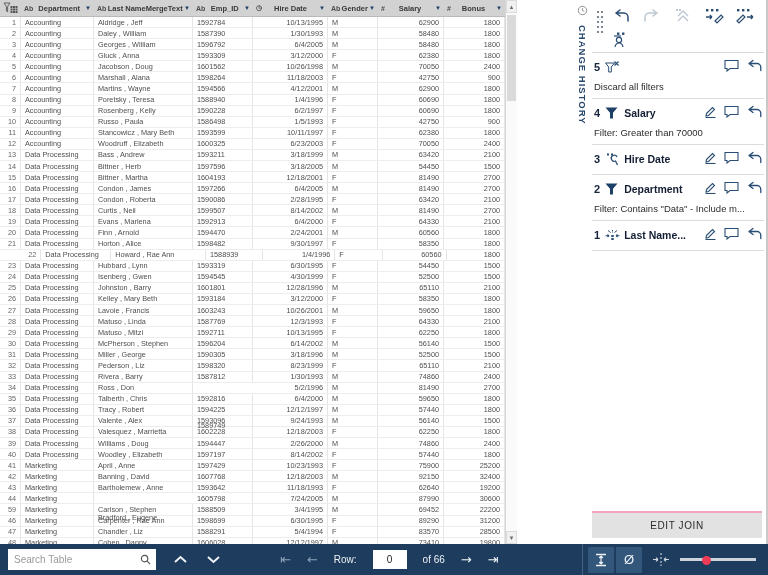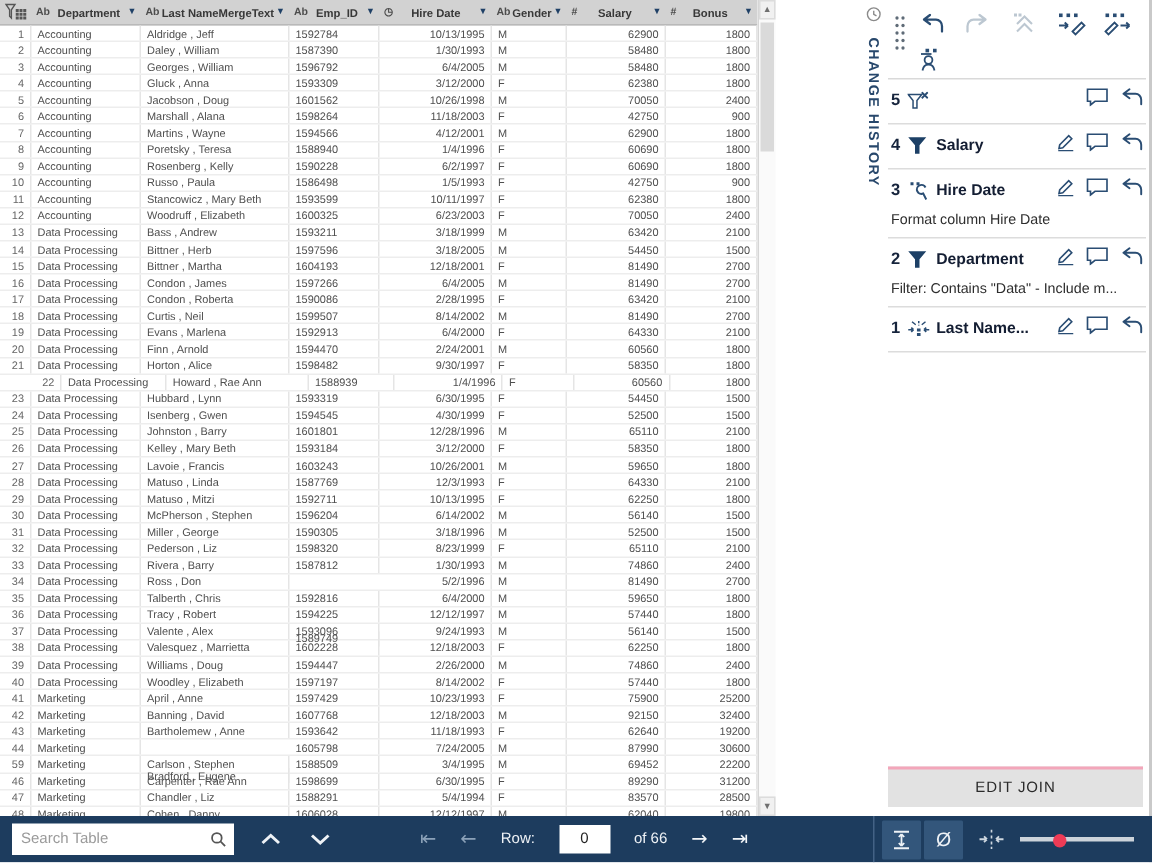--- a/index.html
+++ b/index.html
@@ -600,21 +600,21 @@
           <div class="t-cell ar" style="width: 66px;">83570</div>
           <div class="t-cell ar" style="width: 61px;">28500</div>
         </div>
         <div class="t-row">
           <div class="t-cell ar rownum" style="width: 21px;">48</div>
           <div class="t-cell al" style="width: 73px;">Marketing</div>
           <div class="t-cell al" style="width: 99px;">Cohen , Danny</div>
           <div class="t-cell al" style="width: 60px;">1606028</div>
           <div class="t-cell ar" style="width: 75px;">12/12/1997</div>
           <div class="t-cell al" style="width: 50px;">M</div>
-          <div class="t-cell ar" style="width: 66px;">62040</div>
+          <div class="t-cell ar" style="width: 66px;">73410</div>
           <div class="t-cell ar" style="width: 61px;">19800</div>
         </div>
       </div>
   </div>
 
   <div class="vscroll">
     <div class="sb-btn">▲</div>
     <div class="sb-thumb"></div>
     <div class="sb-btn bottom">▼</div>
   </div>
@@ -721,20 +721,21 @@
             <span class="h-title"></span>
             <span class="h-actions">
               <span><svg width="15" height="13" viewBox="0 0 15 13">
                   <path d="M1 1.5 H14 V9.5 H6 L3 12 V9.5 H1 Z" fill="none" stroke="#2a4d73" stroke-width="1.1"></path>
                 </svg></span>
               <span><svg width="16" height="13" viewBox="0 0 16 13">
                   <path d="M3 4.5 L7 1.5 M3 4.5 L7 7.5 M3 4.5 H11 A3.8 4 0 0 1 14.8 8.5 V11.5" fill="none" stroke="#2a4d73" stroke-width="1.3" stroke-linecap="round"></path>
                 </svg></span>
             </span>
           </div>
+          <div class="h-desc">Discard all filters</div>
         </div>
         <div class="h-item">
           <div class="h-top">
             <span class="h-num">4</span>
             <span class="h-icon">
               <svg width="13" height="12" viewBox="0 0 13 12">
                 <path d="M0.5 0.5 H12.5 L8 5.8 V11.5 H5 V5.8 Z" fill="#1d4066"></path>
               </svg>
             </span>
             <span class="h-title">Salary</span>
@@ -744,20 +745,21 @@
                   <path d="M1.5 12.5 H11.5" stroke="#2a4d73" stroke-width="1.1"></path>
                 </svg></span>
               <span><svg width="15" height="13" viewBox="0 0 15 13">
                   <path d="M1 1.5 H14 V9.5 H6 L3 12 V9.5 H1 Z" fill="none" stroke="#2a4d73" stroke-width="1.1"></path>
                 </svg></span>
               <span><svg width="16" height="13" viewBox="0 0 16 13">
                   <path d="M3 4.5 L7 1.5 M3 4.5 L7 7.5 M3 4.5 H11 A3.8 4 0 0 1 14.8 8.5 V11.5" fill="none" stroke="#2a4d73" stroke-width="1.3" stroke-linecap="round"></path>
                 </svg></span>
             </span>
           </div>
+          <div class="h-desc">Filter: Greater than 70000</div>
         </div>
         <div class="h-item">
           <div class="h-top">
             <span class="h-num">3</span>
             <span class="h-icon">
               <svg width="14" height="13" viewBox="0 0 14 13">
                 <g fill="#2a4d73">
                   <rect x="2" y="0.5" width="2" height="2"></rect>
                   <rect x="6" y="0.5" width="2" height="2"></rect>
                 </g>
@@ -771,21 +773,20 @@
                   <path d="M1.5 12.5 H11.5" stroke="#2a4d73" stroke-width="1.1"></path>
                 </svg></span>
               <span><svg width="15" height="13" viewBox="0 0 15 13">
                   <path d="M1 1.5 H14 V9.5 H6 L3 12 V9.5 H1 Z" fill="none" stroke="#2a4d73" stroke-width="1.1"></path>
                 </svg></span>
               <span><svg width="16" height="13" viewBox="0 0 16 13">
                   <path d="M3 4.5 L7 1.5 M3 4.5 L7 7.5 M3 4.5 H11 A3.8 4 0 0 1 14.8 8.5 V11.5" fill="none" stroke="#2a4d73" stroke-width="1.3" stroke-linecap="round"></path>
                 </svg></span>
             </span>
           </div>
-          <div class="h-desc">Format column Hire Date</div>
         </div>
         <div class="h-item">
           <div class="h-top">
             <span class="h-num">2</span>
             <span class="h-icon">
               <svg width="13" height="12" viewBox="0 0 13 12">
                 <path d="M0.5 0.5 H12.5 L8 5.8 V11.5 H5 V5.8 Z" fill="#1d4066"></path>
               </svg>
             </span>
             <span class="h-title">Department</span>

